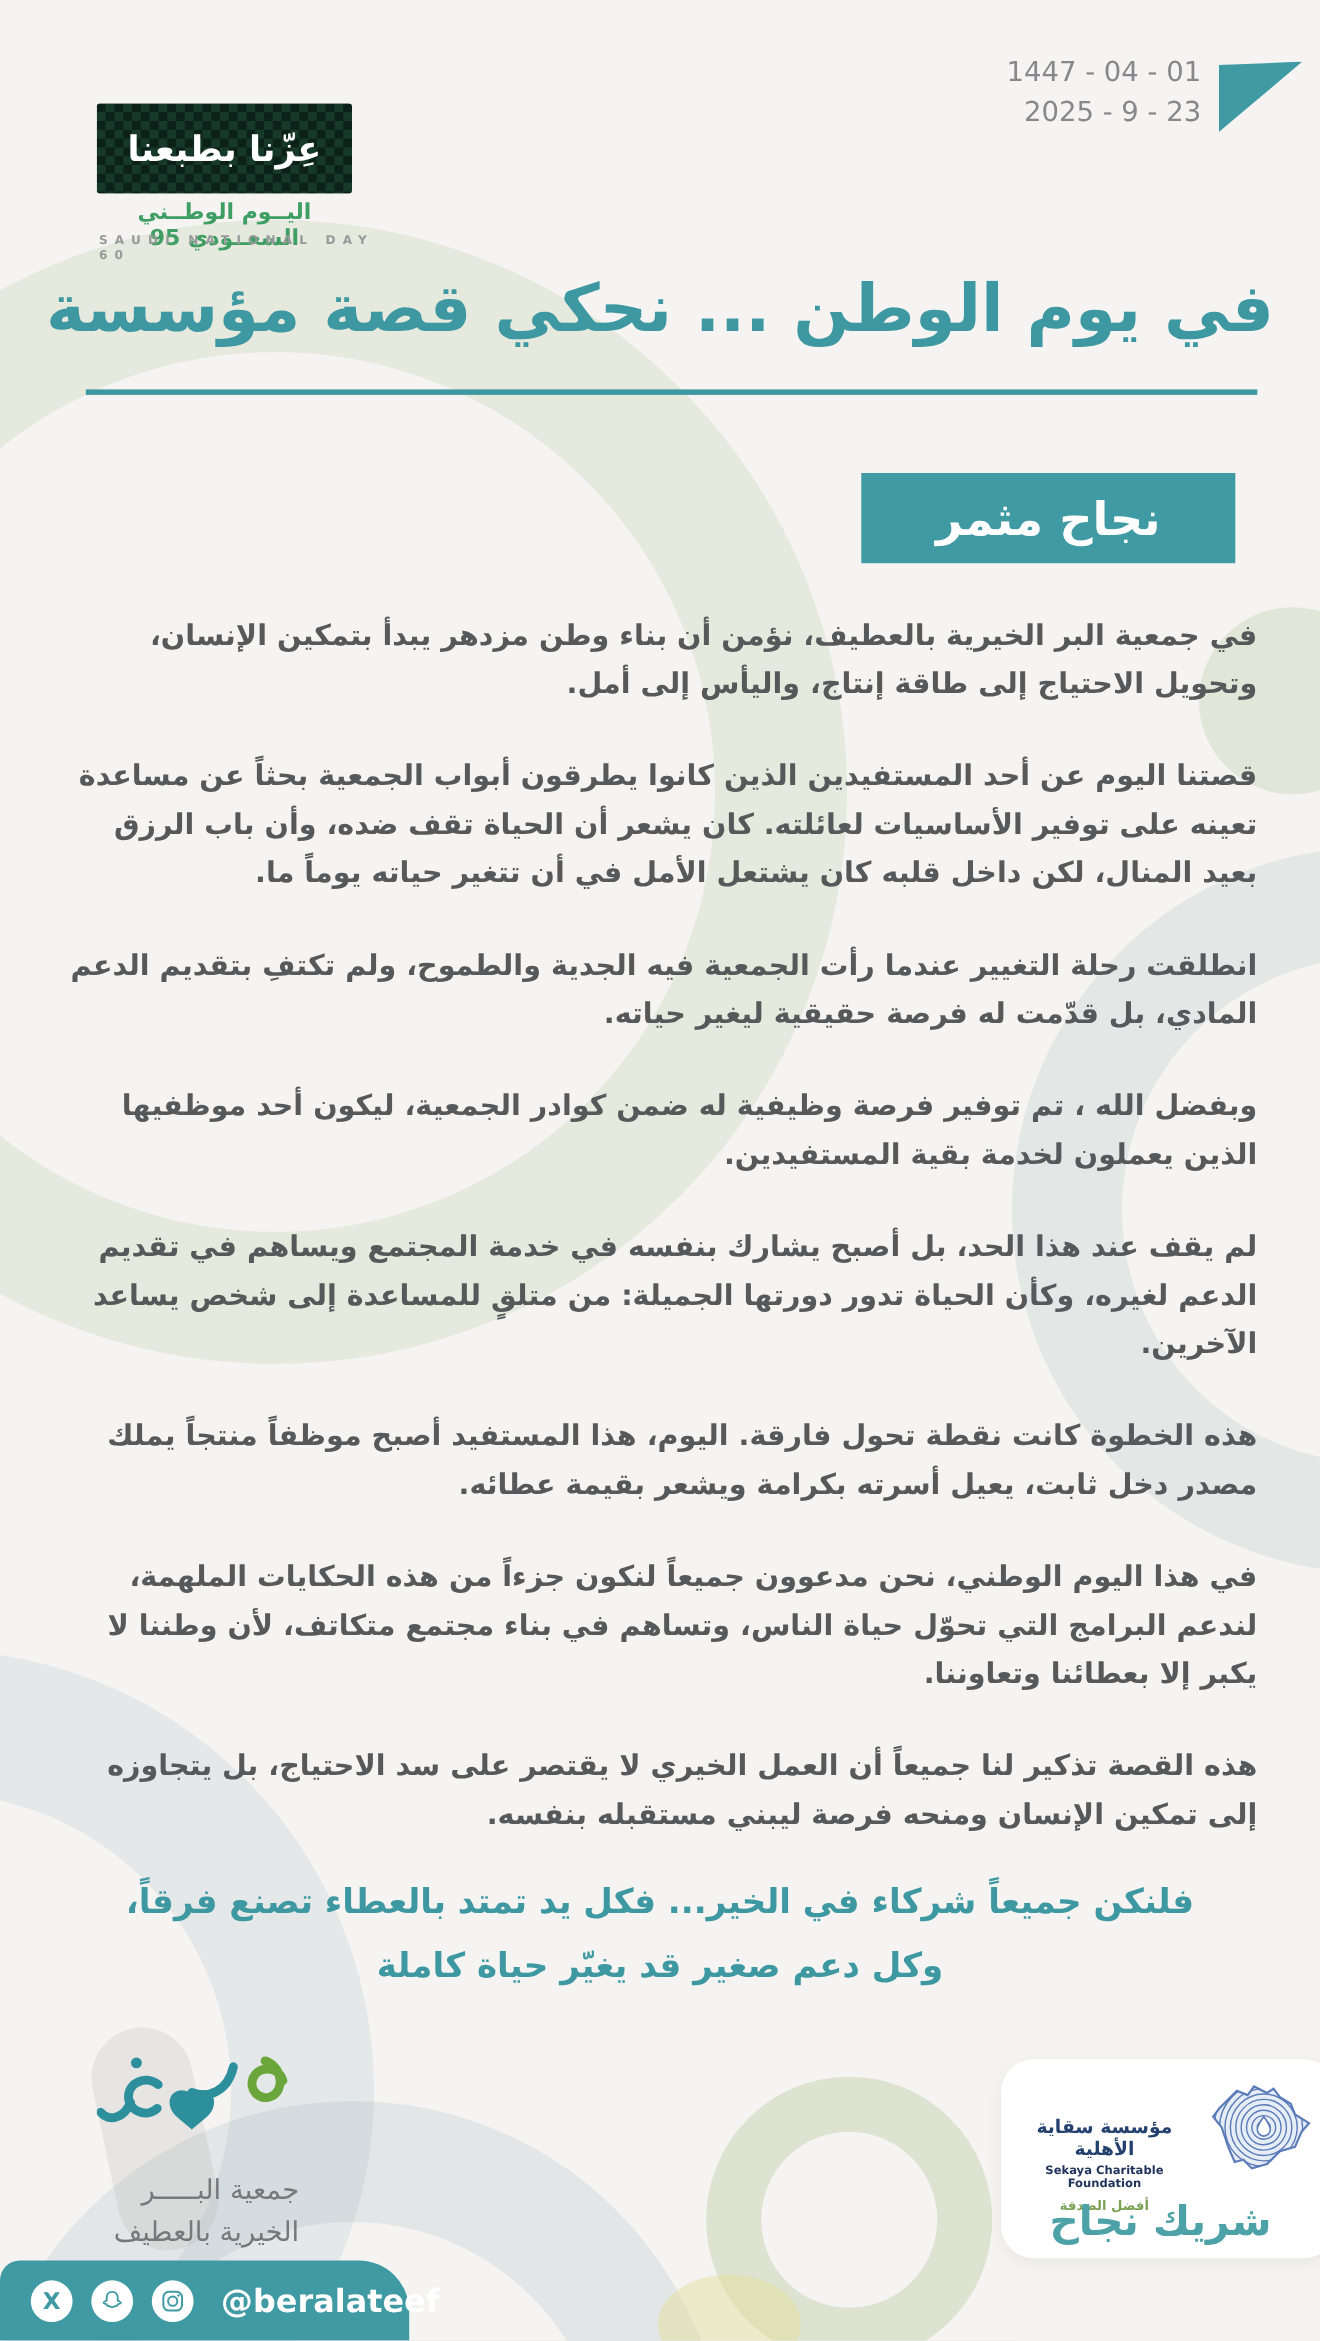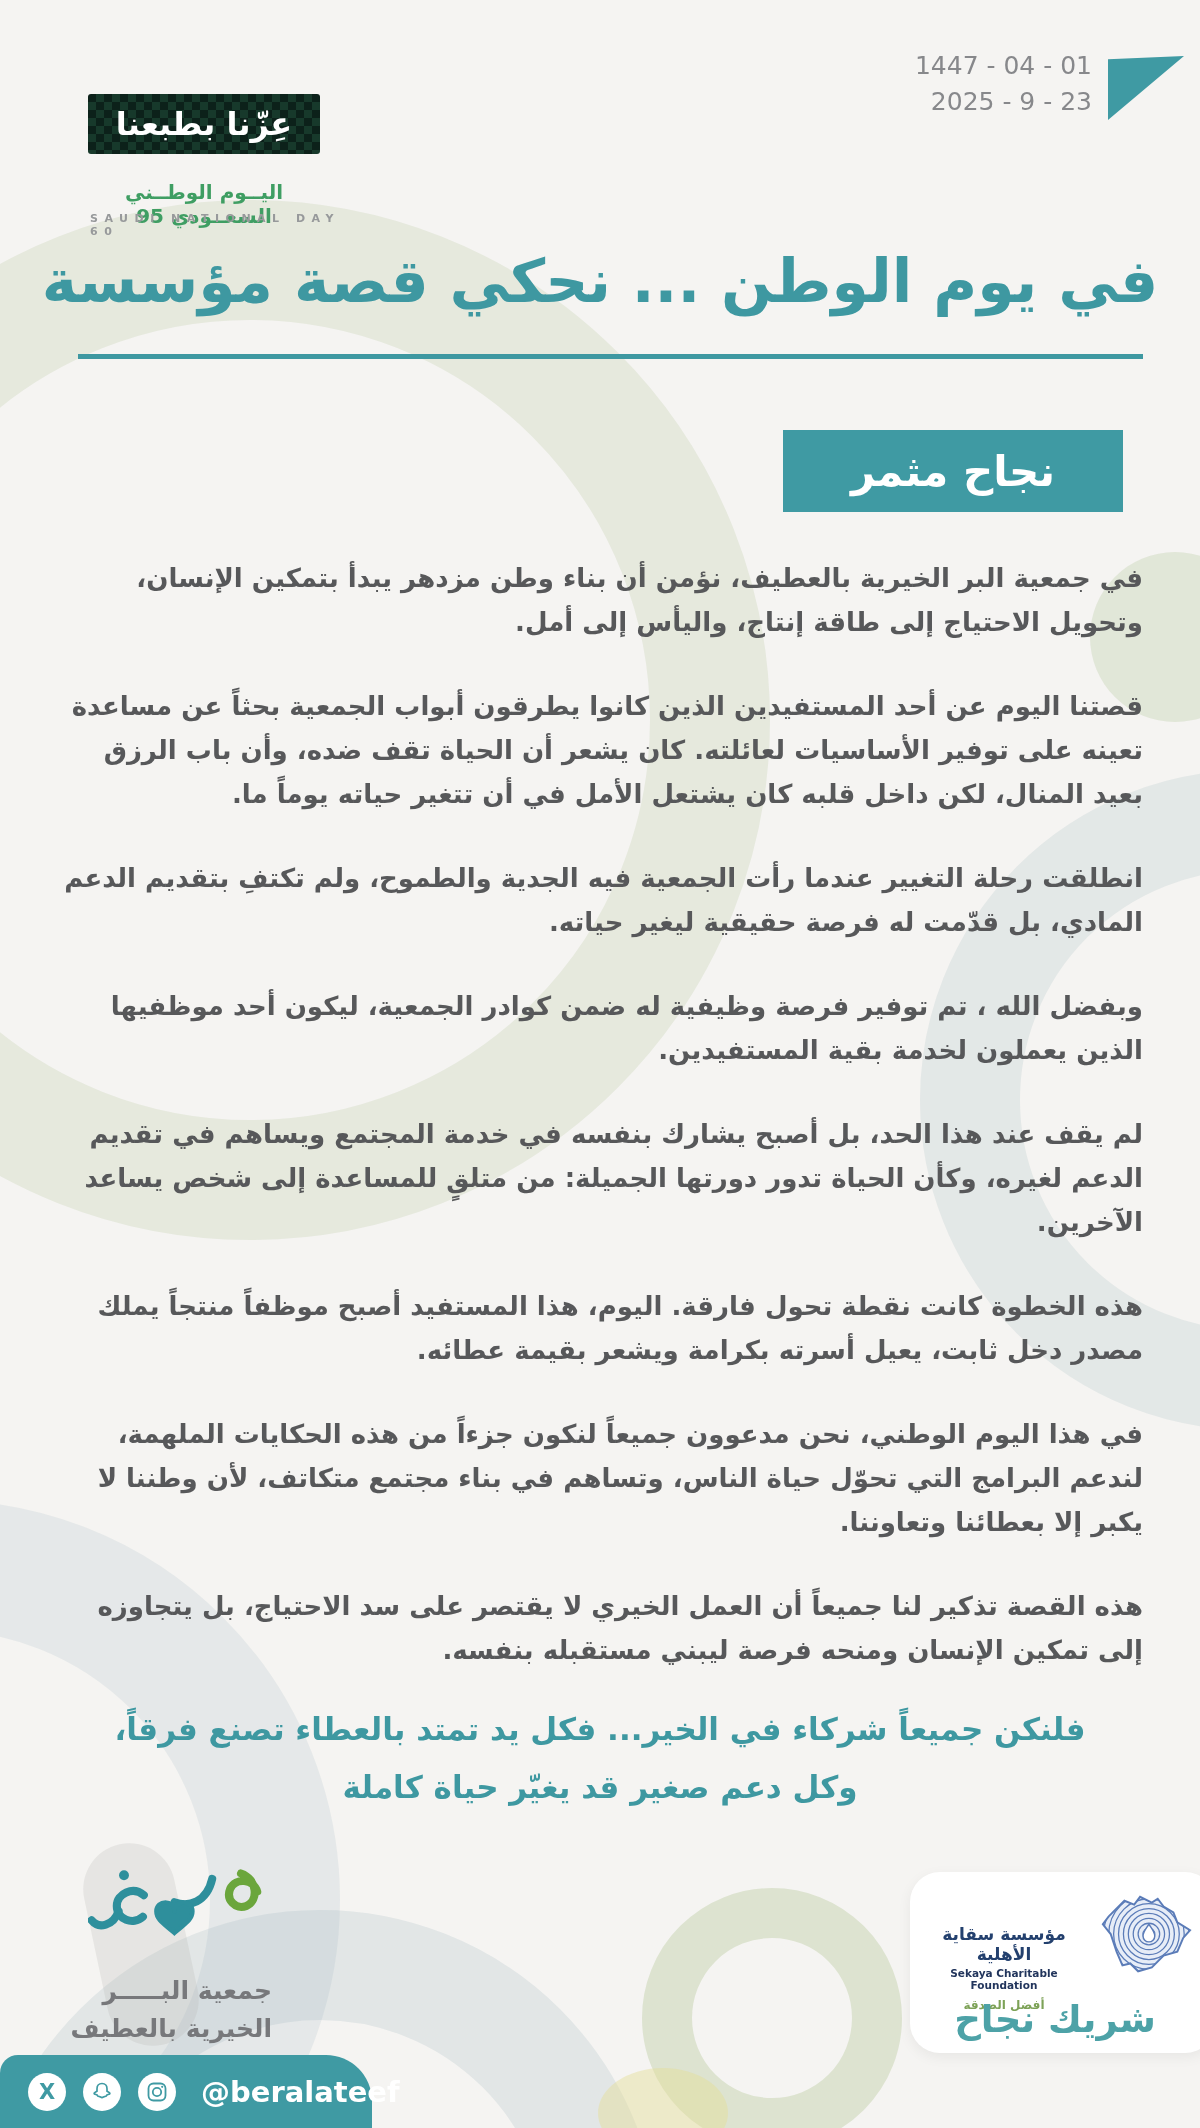--- a/index.html
+++ b/index.html
@@ -14,21 +14,21 @@
   .ring.sage-dot{right:-60px;top:552px;width:170px;height:170px;border:0;background:rgba(168,190,140,0.25);}
   .ring.blue-right{left:920px;top:770px;width:460px;height:460px;border-width:100px;border-color:rgba(150,175,185,0.18);}
   .ring.blue-left{left:-460px;top:1500px;width:540px;height:540px;border-width:130px;border-color:rgba(150,175,185,0.16);}
   .ring.blue-b{left:-20px;top:1910px;width:460px;height:460px;border-width:110px;border-color:rgba(150,175,185,0.20);}
   .ring.sage-q{left:642px;top:1888px;width:160px;height:160px;border-width:50px;border-color:rgba(165,188,130,0.30);}
   .blob-yellow{position:absolute;left:598px;top:2068px;width:130px;height:90px;border-radius:50%;background:rgba(228,222,150,0.45);}
   .pill-gray{position:absolute;left:95px;top:1842px;width:92px;height:205px;border-radius:46px;background:rgba(178,178,172,0.22);transform:rotate(-12deg);}
 
   
   .nd-badge{
-    position:absolute;left:88px;top:94px;width:232px;height:60px;border-radius:3px;
+    position:absolute;left:88px;top:94px;width:232px;height:82px;border-radius:3px;
     display:flex;align-items:center;justify-content:center;
     color:#ffffff;font-size:32px;font-weight:bold;direction:rtl;
     background-color:#0c211a;
     background-image:
       repeating-conic-gradient(#17392b 0% 25%, #0c211a 0% 50%),
       repeating-conic-gradient(from 45deg, rgba(62,150,99,0.35) 0% 25%, transparent 0% 50%);
     background-size:16px 16px, 34px 34px;
   }
   .nd-ar{position:absolute;left:86px;top:180px;width:236px;text-align:center;direction:rtl;
     color:#3f9e63;font-size:20px;font-weight:bold;}
@@ -54,21 +54,21 @@
     color:#57585a;font-size:26px;font-weight:bold;line-height:44px;}
   .story p{margin:0 0 40px 0;}
 
   
   .closing{position:absolute;left:40px;right:40px;top:1700px;text-align:center;direction:rtl;
     color:#3e98a1;font-size:31px;font-weight:bold;line-height:58px;}
 
   
   .ataf-logo{position:absolute;left:88px;top:1860px;width:180px;height:108px;}
   .org-name{position:absolute;left:60px;top:1972px;width:212px;direction:rtl;text-align:right;
-    color:#77787b;font-size:25px;font-weight:bold;line-height:38px;}
+    color:#77787b;font-size:25px;font-weight:normal;line-height:38px;}
 
   
   .partner-card{position:absolute;left:910px;top:1872px;width:305px;height:181px;background:#ffffff;
     border-radius:30px;box-shadow:0 4px 14px rgba(0,0,0,0.06);}
   .partner-map{position:absolute;right:22px;top:16px;width:98px;height:96px;}
   .partner-names{position:absolute;left:18px;top:52px;width:152px;text-align:center;direction:rtl;}
   .partner-name-ar{color:#23406e;font-size:17px;font-weight:bold;}
   .partner-name-en{color:#22355c;font-size:10.5px;font-weight:bold;margin-top:3px;direction:ltr;}
   .partner-tagline{color:#7da257;font-size:12px;font-weight:bold;margin-top:7px;}
   .partner-label{position:absolute;left:20px;bottom:12px;width:250px;text-align:center;direction:rtl;

